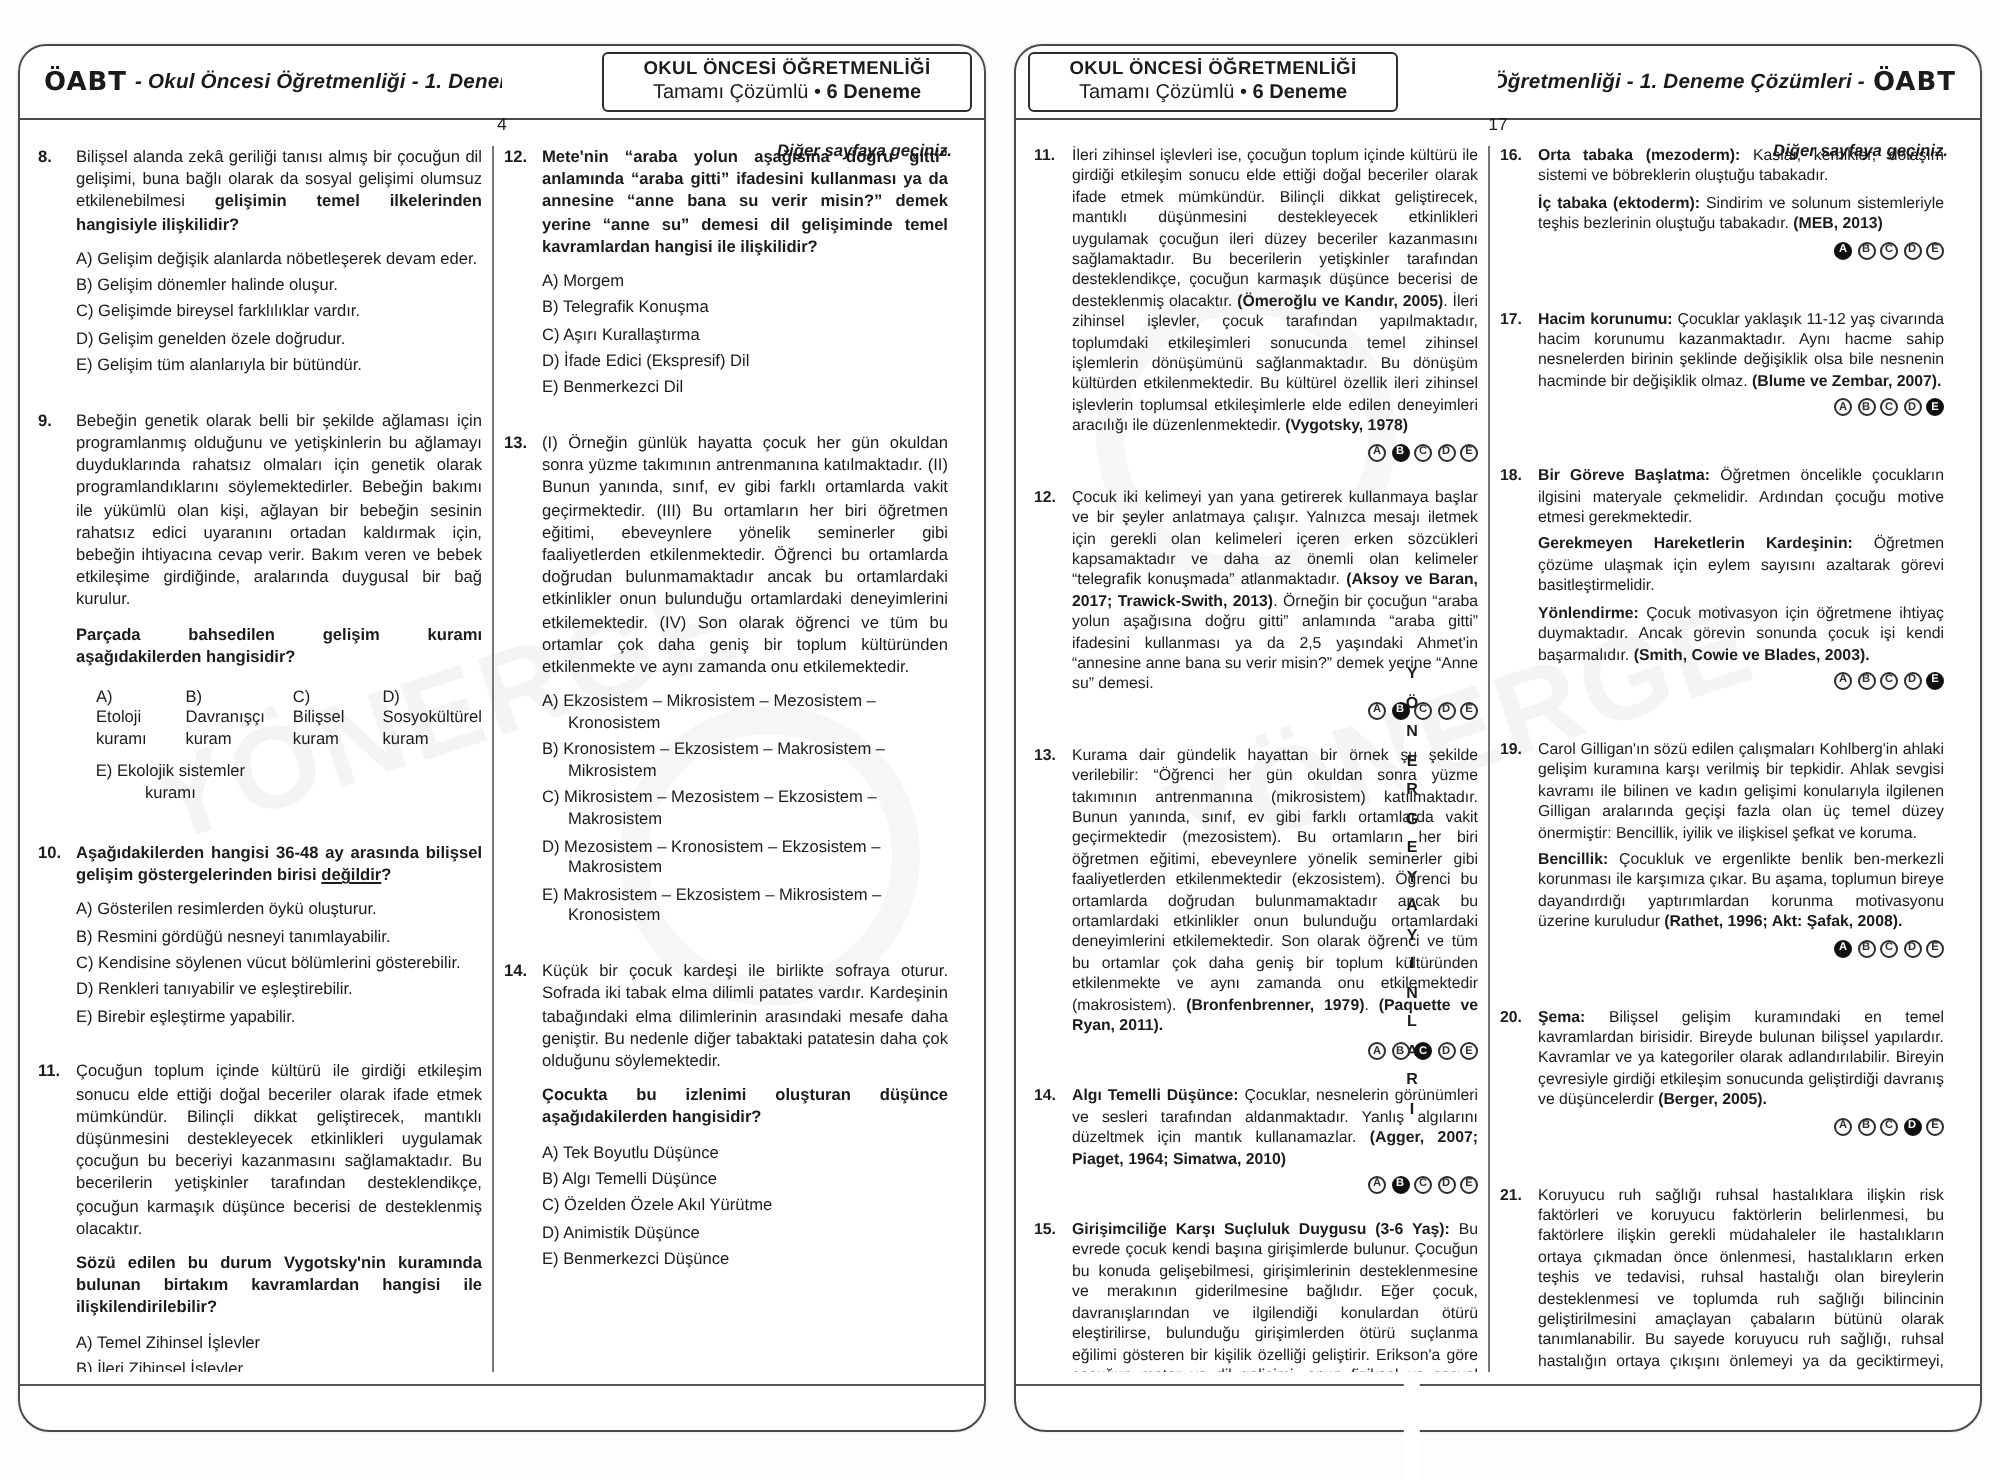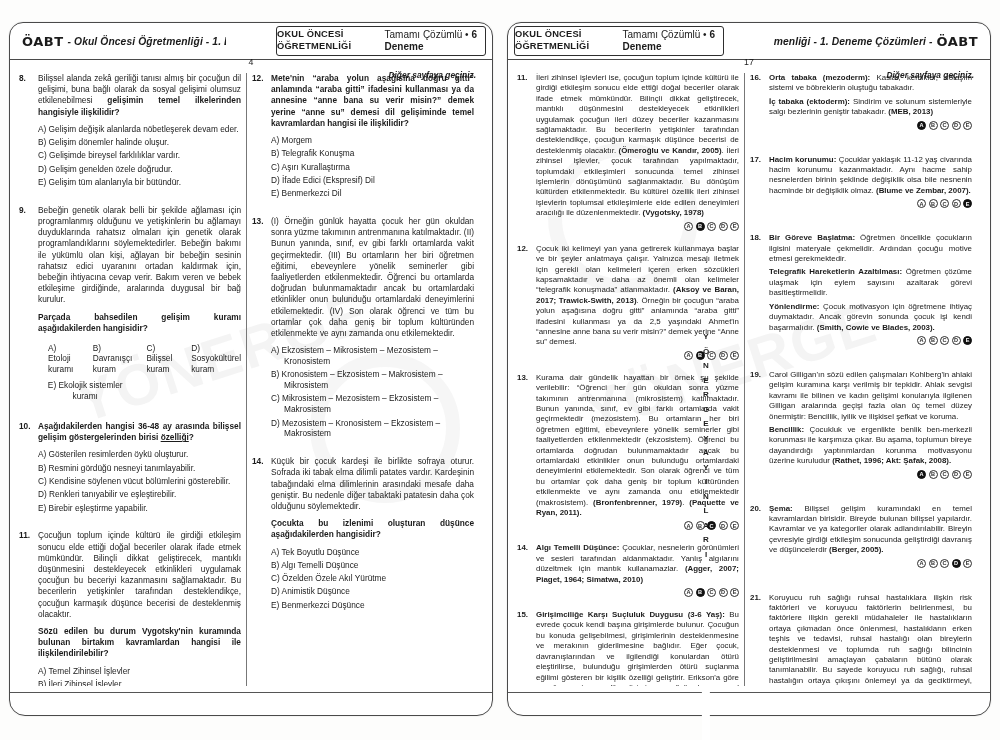--- a/index.html
+++ b/index.html
@@ -12,22 +12,22 @@
   .page-left  { left:9px; }
   .page-right { left:507px; }
 
   
   .pg-header { position:relative; display:flex; align-items:stretch; height:37px;
                border-bottom:1.4px solid #4a4a4a;gap:44px; }
   .head-title-wrap { flex:1; display:flex; align-items:center; padding:0 12px; overflow:hidden; white-space:nowrap; }
   .page-right .head-title-wrap { justify-content:flex-end; }
   .brand { font-weight:bold; font-size:13px; letter-spacing:0.5px; font-family:"DejaVu Sans", sans-serif; }
   .head-title { font-style:italic; font-weight:bold; font-size:10.3px; margin:0 4px; letter-spacing:0.1px; }
-  .head-box { width:210px; border:1.5px solid #2e2e2e; border-radius:3px; margin:3px 6px;
-              display:flex; flex-direction:row; align-items:center; justify-content:center; line-height:1.25; }
+  .head-box { width:185px; border:1.5px solid #2e2e2e; border-radius:3px; margin:3px 6px;
+              display:flex; flex-direction:column; align-items:center; justify-content:center; line-height:1.25; }
   .head-box .bx1 { font-weight:bold; font-size:9.3px; letter-spacing:0.2px; }
   .head-box .bx2 { font-size:10px; }
   .head-box .bx2 .b { font-weight:bold; }
 
   
   .content { position:absolute; top:37px; bottom:22px; left:0; right:0;
              display:flex; padding:13px 9px 6px 9px; border-bottom:1px solid #555; }
   .col { width:222px; overflow:hidden; }
   .col-divider { width:1px; background:#777; margin:0 5px; }
 
@@ -112,21 +112,21 @@
             <div class="options grid">
               <div class="option">A) Etoloji kuramı</div>
               <div class="option">B) Davranışçı kuram</div>
               <div class="option">C) Bilişsel kuram</div>
               <div class="option">D) Sosyokültürel kuram</div>
               <div class="option span2">E) Ekolojik sistemler kuramı</div>
             </div>
           </div>
           <div class="question">
             <span class="qnum">10.</span>
-            <div class="qpar"><span class="b">Aşağıdakilerden hangisi 36-48 ay arasında bilişsel gelişim göstergelerinden birisi </span><span class="b u">özelliği</span><span class="b">?</span></div>
+            <div class="qpar"><span class="b">Aşağıdakilerden hangisi 36-48 ay arasında bilişsel gelişim göstergelerinden birisi </span><span class="b u">değildir</span><span class="b">?</span></div>
             <div class="options">
               <div class="option">A) Gösterilen resimlerden öykü oluşturur.</div>
               <div class="option">B) Resmini gördüğü nesneyi tanımlayabilir.</div>
               <div class="option">C) Kendisine söylenen vücut bölümlerini gösterebilir.</div>
               <div class="option">D) Renkleri tanıyabilir ve eşleştirebilir.</div>
               <div class="option">E) Birebir eşleştirme yapabilir.</div>
             </div>
           </div>
           <div class="question">
             <span class="qnum">11.</span>
@@ -153,20 +153,21 @@
             </div>
           </div>
           <div class="question">
             <span class="qnum">13.</span>
             <div class="qpar"><span class="">(I) Örneğin günlük hayatta çocuk her gün okuldan sonra yüzme takımının antrenmanına katılmaktadır. (II) Bunun yanında, sınıf, ev gibi farklı ortamlarda vakit geçirmektedir. (III) Bu ortamların her biri öğretmen eğitimi, ebeveynlere yönelik seminerler gibi faaliyetlerden etkilenmektedir. Öğrenci bu ortamlarda doğrudan bulunmamaktadır ancak bu ortamlardaki etkinlikler onun bulunduğu ortamlardaki deneyimlerini etkilemektedir. (IV) Son olarak öğrenci ve tüm bu ortamlar çok daha geniş bir toplum kültüründen etkilenmekte ve aynı zamanda onu etkilemektedir.</span></div>
             <div class="options">
               <div class="option">A) Ekzosistem – Mikrosistem – Mezosistem – Kronosistem</div>
               <div class="option">B) Kronosistem – Ekzosistem – Makrosistem – Mikrosistem</div>
               <div class="option">C) Mikrosistem – Mezosistem – Ekzosistem – Makrosistem</div>
               <div class="option">D) Mezosistem – Kronosistem – Ekzosistem – Makrosistem</div>
+              <div class="option">E) Makrosistem – Ekzosistem – Mikrosistem – Kronosistem</div>
             </div>
           </div>
           <div class="question">
             <span class="qnum">14.</span>
             <div class="qpar"><span class="">Küçük bir çocuk kardeşi ile birlikte sofraya oturur. Sofrada iki tabak elma dilimli patates vardır. Kardeşinin tabağındaki elma dilimlerinin arasındaki mesafe daha geniştir. Bu nedenle diğer tabaktaki patatesin daha çok olduğunu söylemektedir.</span></div>
             <div class="qpar"><span class="b">Çocukta bu izlenimi oluşturan düşünce aşağıdakilerden hangisidir?</span></div>
             <div class="options">
               <div class="option">A) Tek Boyutlu Düşünce</div>
               <div class="option">B) Algı Temelli Düşünce</div>
               <div class="option">C) Özelden Özele Akıl Yürütme</div>
@@ -265,21 +266,21 @@
           <div class="solution">
             <span class="qnum">15.</span>
             <div class="spar"><span class="b">Girişimciliğe Karşı Suçluluk Duygusu (3-6 Yaş): </span><span class="">Bu evrede çocuk kendi başına girişimlerde bulunur. Çocuğun bu konuda gelişebilmesi, girişimlerinin desteklenmesine ve merakının giderilmesine bağlıdır. Eğer çocuk, davranışlarından ve ilgilendiği konulardan ötürü eleştirilirse, bulunduğu girişimlerden ötürü suçlanma eğilimi gösteren bir kişilik özelliği geliştirir. Erikson'a göre çocuğun motor ve dil gelişimi, onun fiziksel ve sosyal çevresini daha fazla araştırmasına katkı sağlar. Çocukta girişkenliğin artmasıyla, problem olan davranışları da artar. Girişkenliği, ebeveyni ve öğretmenleri tarafından cezalandırılan çocuk, gerek bu dönemde gerekse hayatının gelecek dönemlerinde yaptıklarının yanlış olduğunu düşünüp suçluluk duyabilir. Ancak, çocuğun her yaptığı davranışın onaylanması da ahlak gelişimini olumsuz etkileyebilir. Bu durumda, çocuğun yapması ve yapmaması gerekenler konusunda bir denge kurularak girişkenlikleri desteklenmelidir. </span></div>
           </div>
         </div>
       <div class="col-divider"></div>
       <div class="col col-loose">
           <div class="solution">
             <span class="qnum">16.</span>
             <div class="spar"><span class="b">Orta tabaka (mezoderm): </span><span class="">Kaslar, kemikler, dolaşım sistemi ve böbreklerin oluştuğu tabakadır.</span></div>
-            <div class="spar"><span class="b">İç tabaka (ektoderm): </span><span class="">Sindirim ve solunum sistemleriyle salgı bezlerinin geniştir tabakadır. </span><span class="b">(MEB, 2013)</span></div>
+            <div class="spar"><span class="b">İç tabaka (ektoderm): </span><span class="">Sindirim ve solunum sistemleriyle teşhis bezlerinin oluştuğu tabakadır. </span><span class="b">(MEB, 2013)</span></div>
             <div class="answers">
               <span class="circ sel">A</span>
               <span class="circ">B</span>
               <span class="circ">C</span>
               <span class="circ">D</span>
               <span class="circ">E</span>
             </div>
           </div>
           <div class="solution">
             <span class="qnum">17.</span>
@@ -288,21 +289,21 @@
               <span class="circ">A</span>
               <span class="circ">B</span>
               <span class="circ">C</span>
               <span class="circ">D</span>
               <span class="circ sel">E</span>
             </div>
           </div>
           <div class="solution">
             <span class="qnum">18.</span>
             <div class="spar"><span class="b">Bir Göreve Başlatma: </span><span class="">Öğretmen öncelikle çocukların ilgisini materyale çekmelidir. Ardından çocuğu motive etmesi gerekmektedir.</span></div>
-            <div class="spar"><span class="b">Telegrafik Hareketlerin Azaltılması: </span><span class="">Öğretmen çözüme ulaşmak için eylem sayısını azaltarak görevi basitleştirmelidir.</span></div>
+            <div class="spar"><span class="b">Gerekmeyen Hareketlerin Kardeşinin: </span><span class="">Öğretmen çözüme ulaşmak için eylem sayısını azaltarak görevi basitleştirmelidir.</span></div>
             <div class="spar"><span class="b">Yönlendirme: </span><span class="">Çocuk motivasyon için öğretmene ihtiyaç duymaktadır. Ancak görevin sonunda çocuk işi kendi başarmalıdır. </span><span class="b">(Smith, Cowie ve Blades, 2003).</span></div>
             <div class="answers">
               <span class="circ">A</span>
               <span class="circ">B</span>
               <span class="circ">C</span>
               <span class="circ">D</span>
               <span class="circ sel">E</span>
             </div>
           </div>
           <div class="solution">

